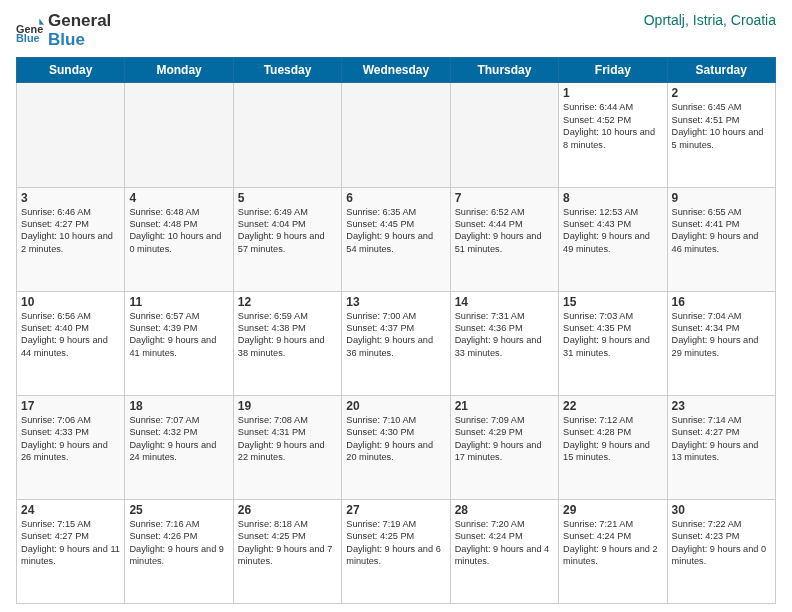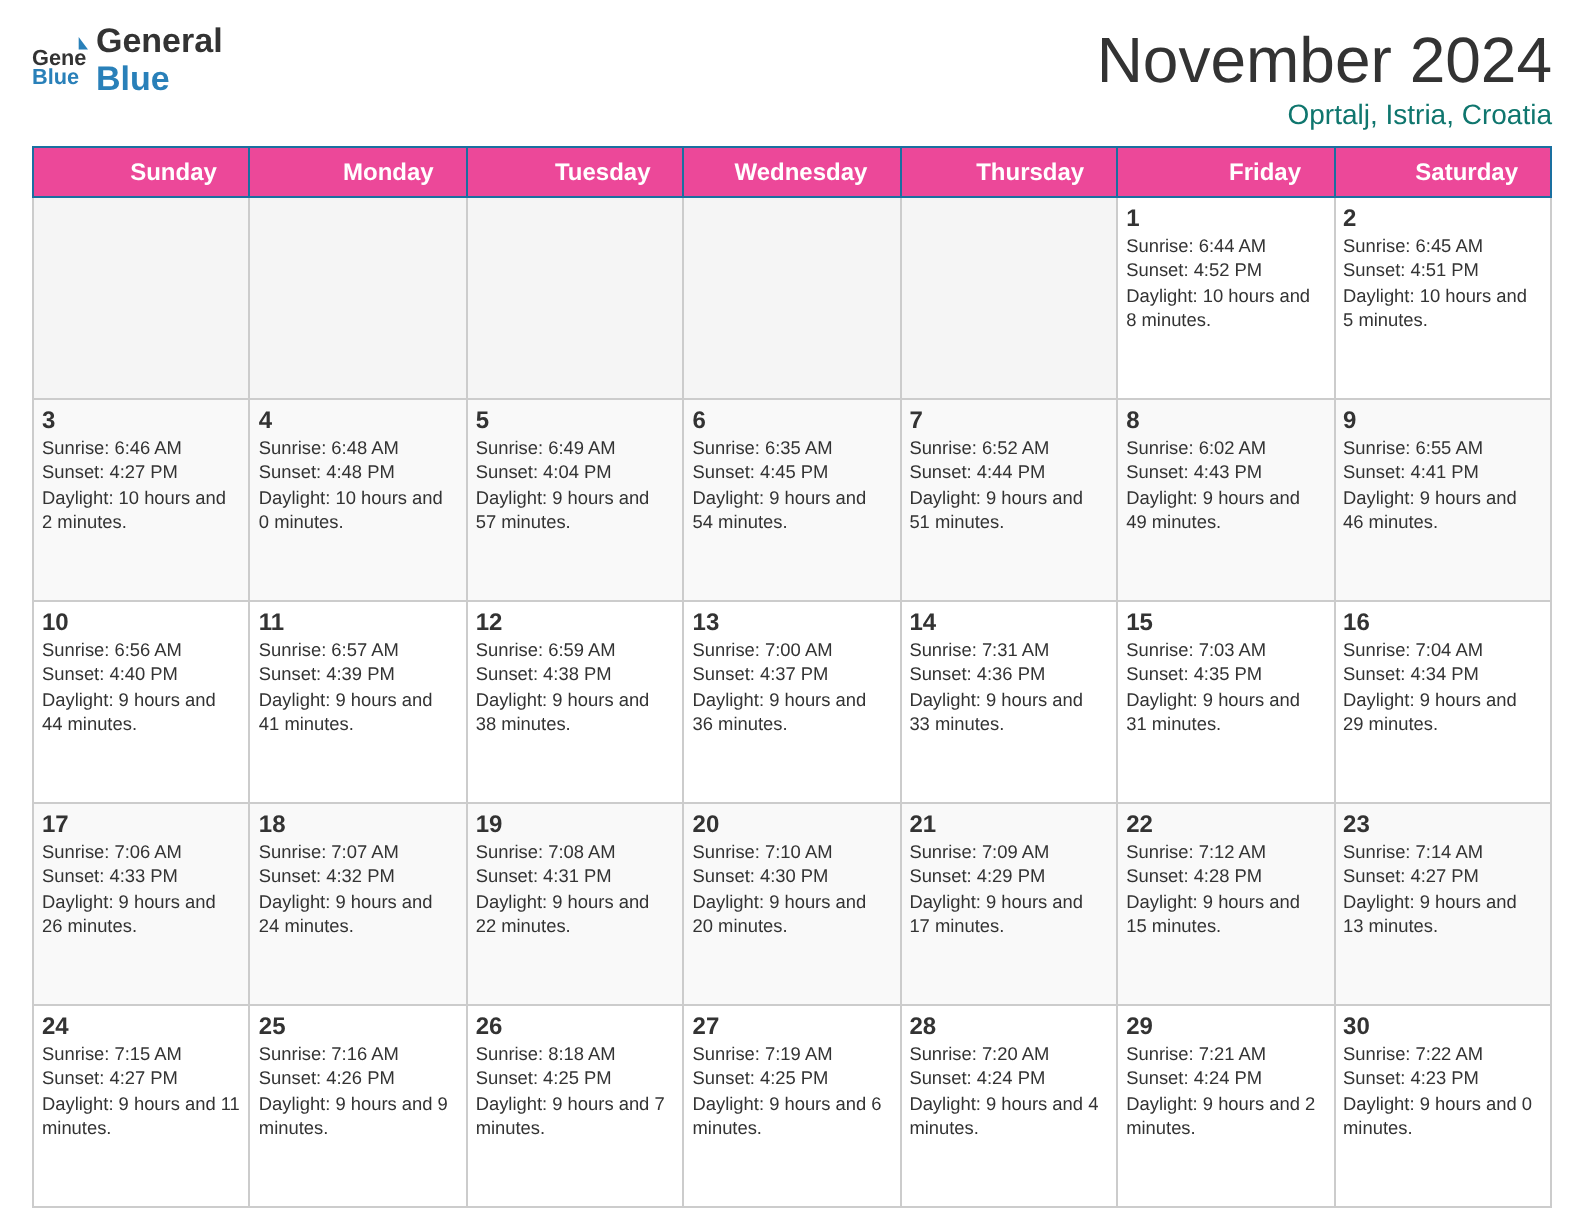--- a/index.html
+++ b/index.html
@@ -46,26 +46,26 @@
       font-size: 14px;
       color: #0f766e;
     }
     .calendar {
       flex: 1;
       border-collapse: collapse;
       width: 100%;
       table-layout: fixed;
     }
     .calendar thead tr th {
-      background: #ec4899;
+      background: #0369a1;
       color: #fff;
       font-size: 12px;
       font-weight: bold;
       padding: 5px 16px;
-      text-align: right;
+      text-align: center;
       border: 1px solid #1a6fa0;
     }
     .calendar tbody tr td {
       vertical-align: top;
       border: 1px solid #ccc;
       padding: 3px 4px;
       font-size: 9.5px;
       color: #333;
       background: #fff;
       height: 82px;
@@ -98,21 +98,20 @@
         <text x="0" y="20" font-size="14" font-weight="bold" fill="#333">General</text>
         <text x="0" y="32" font-size="14" font-weight="bold" fill="#2980b9">Blue</text>
         <polygon points="30,2 36,10 30,10" fill="#2980b9"></polygon>
       </svg>
       <div style="display:flex;flex-direction:column;line-height:1.1">
         <span class="logo-general" style="font-size:17px;font-weight:bold;color:#333">General</span>
         <span class="logo-blue" style="font-size:17px;font-weight:bold;color:#2980b9">Blue</span>
       </div>
     </div>
     <div class="title-block">
-      <div class="month-title">November 2024</div>
       <div class="subtitle">Oprtalj, Istria, Croatia</div>
     </div>
   </div>
 
   <table class="calendar">
     <thead>
       <tr>
       <th>Sunday</th>
           <th>Monday</th>
           <th>Tuesday</th>
@@ -168,21 +167,21 @@
 Daylight: 9 hours and 54 minutes.</div>
           </td>
           <td>
             <span class="day-num">7</span>
             <div class="day-info">Sunrise: 6:52 AM
 Sunset: 4:44 PM
 Daylight: 9 hours and 51 minutes.</div>
           </td>
           <td>
             <span class="day-num">8</span>
-            <div class="day-info">Sunrise: 6:02 AM
+            <div class="day-info">Sunrise: 12:53 AM
 Sunset: 4:43 PM
 Daylight: 9 hours and 49 minutes.</div>
           </td>
           <td>
             <span class="day-num">9</span>
             <div class="day-info">Sunrise: 6:55 AM
 Sunset: 4:41 PM
 Daylight: 9 hours and 46 minutes.</div>
           </td>
         </tr>

